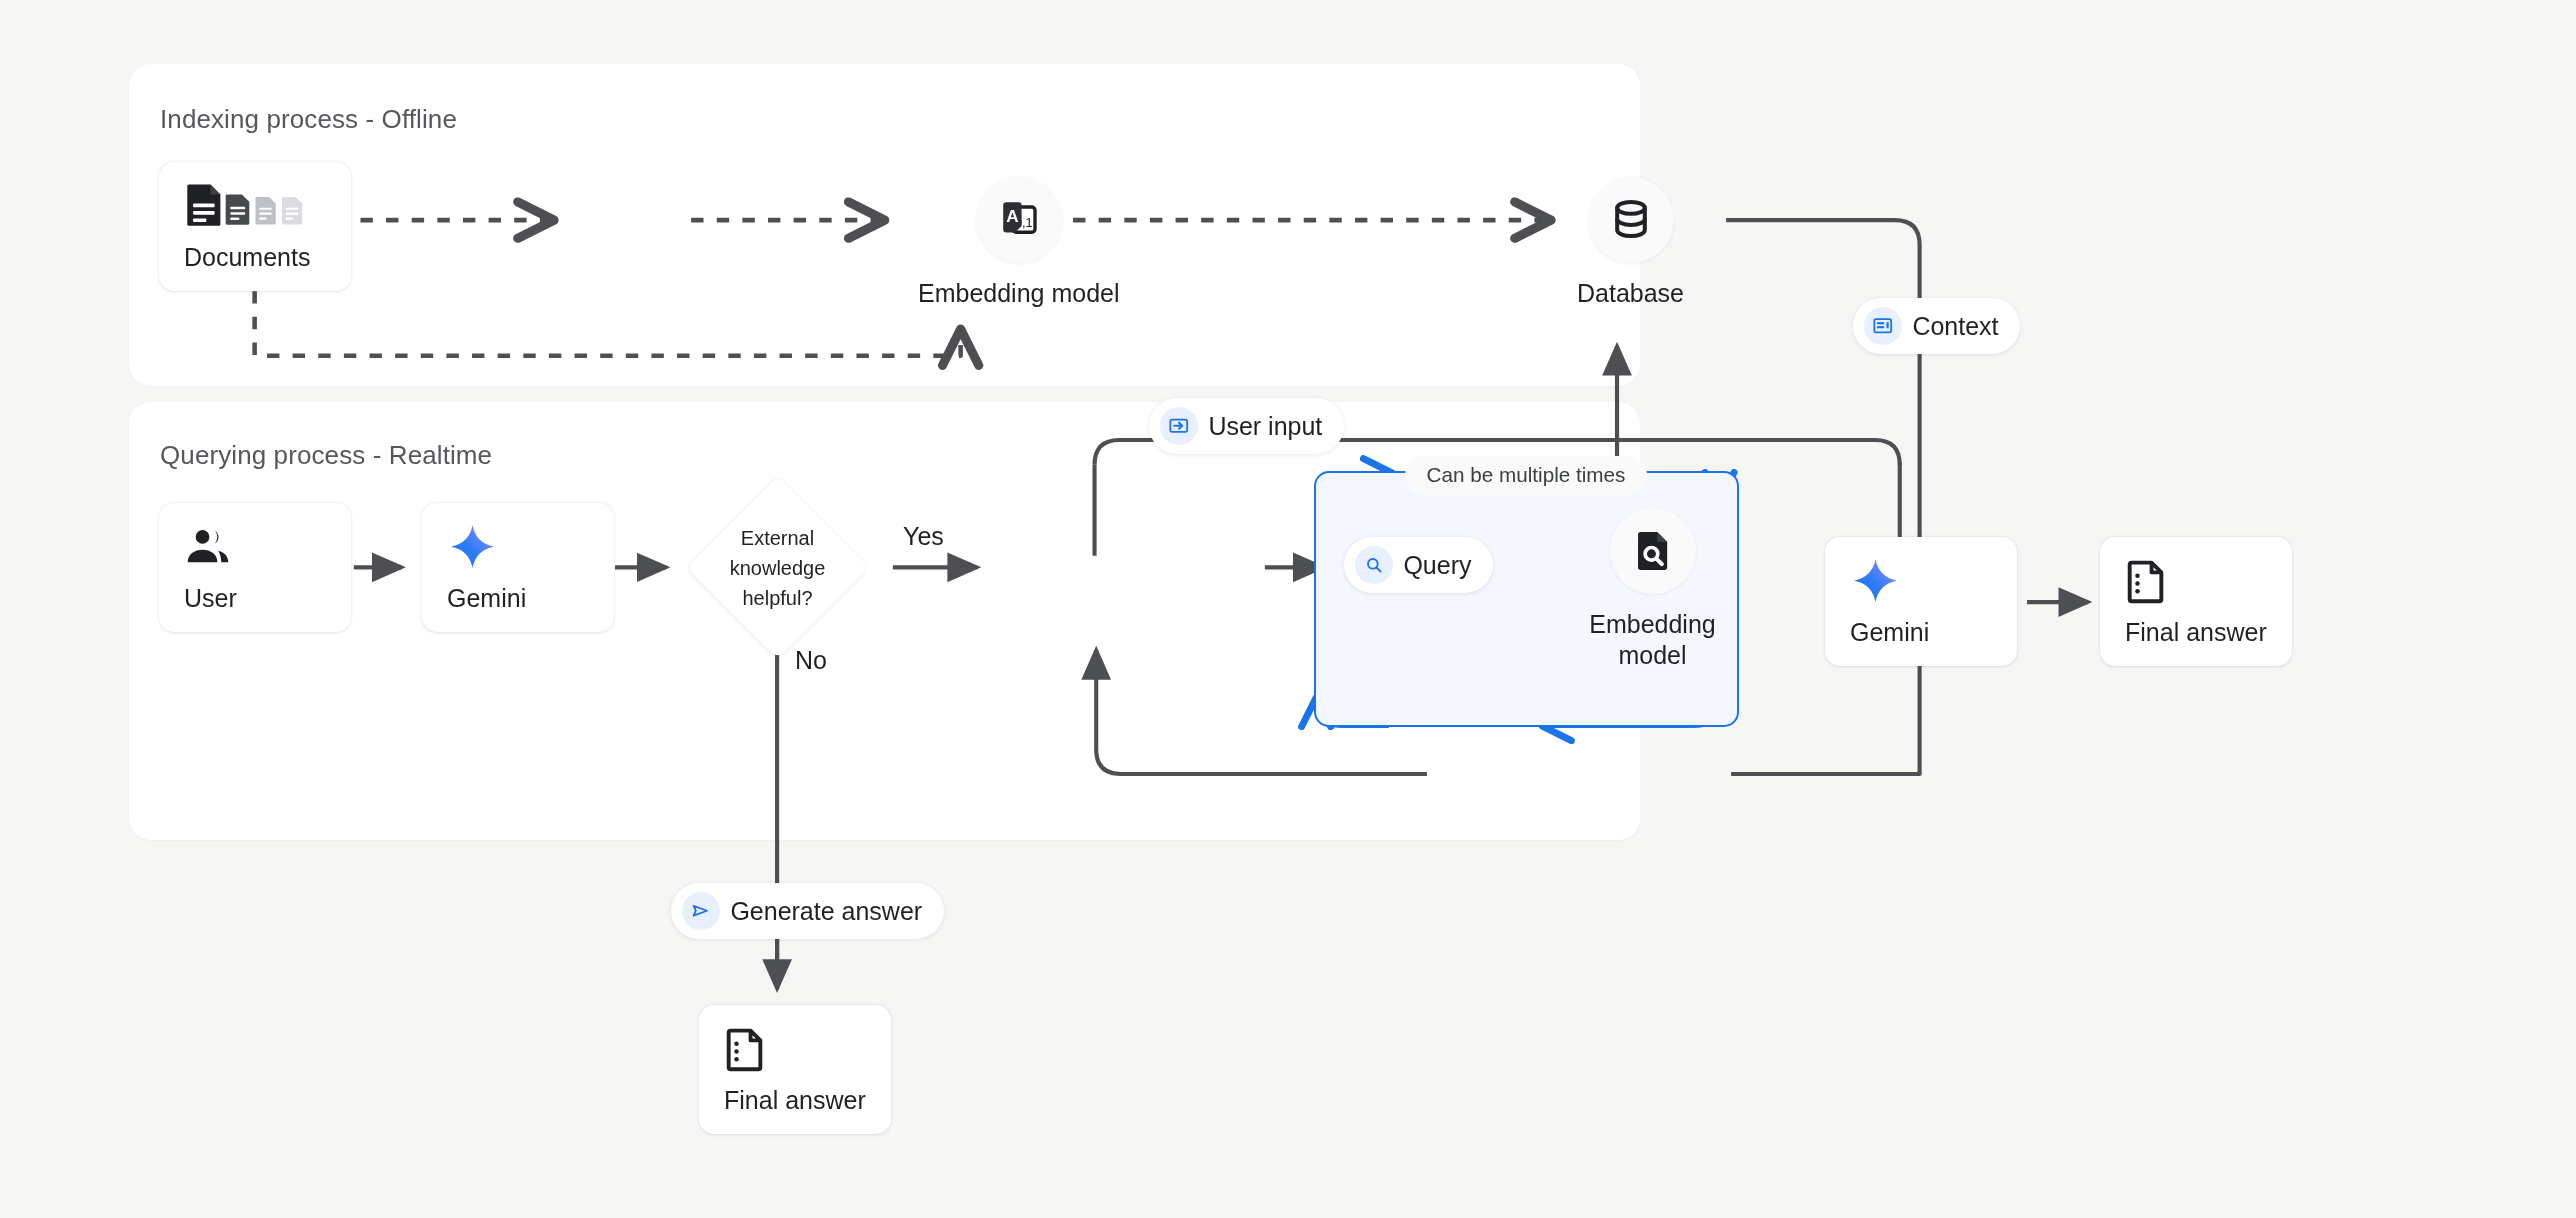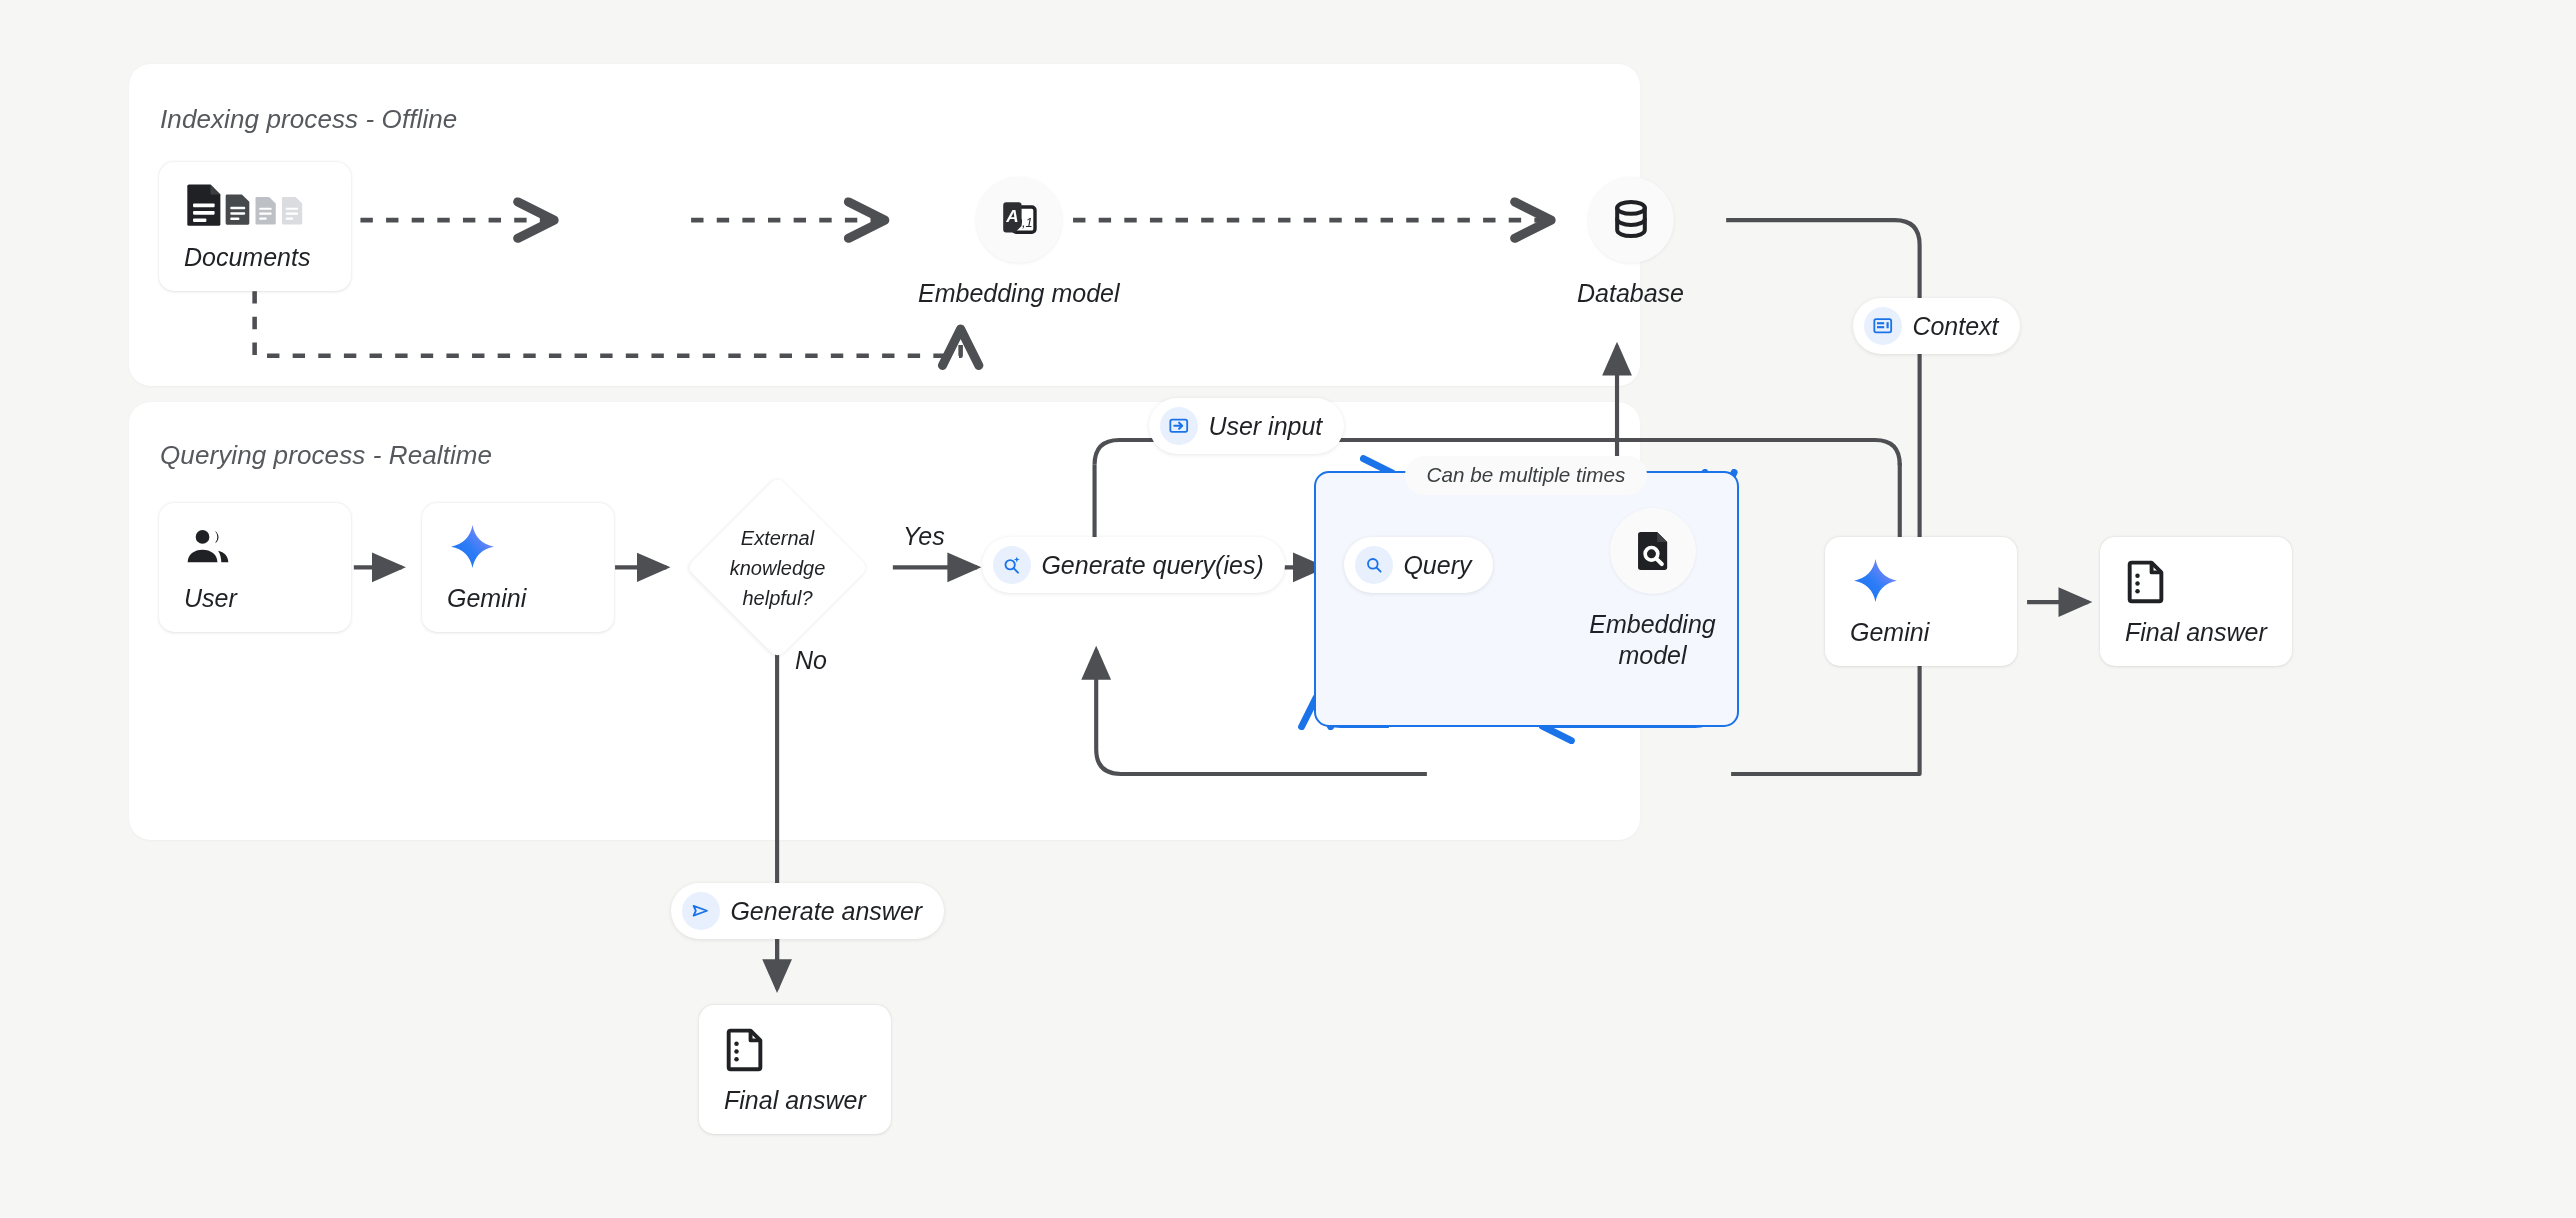--- a/index.html
+++ b/index.html
@@ -3,21 +3,21 @@
 <meta charset="utf-8">
 <style>
   html,body{margin:0;padding:0;}
   body{
     width:2576px;height:1219px;
     background:#f6f6f4;
     font-family:"Liberation Sans", sans-serif;
     -webkit-font-smoothing:antialiased;
     overflow:hidden;
   }
-  #stage{position:relative;width:2576px;height:1029px;font-style:italic;}
+  #stage{position:relative;width:2576px;height:1029px;}
 
   
   .panel{
     position:absolute;background:#ffffff;border-radius:21.5px;
     box-shadow:0 0.8px 2.5px rgba(0,0,0,.035);
   }
   .panel-title{
     position:absolute;font-size:26px;color:#55585c;letter-spacing:0.1px;
     white-space:nowrap;
   }
@@ -335,30 +335,20 @@
     <span class="badge">
       <svg width="21.5" height="21.5" viewBox="0 0 24 24" fill="none" stroke="#1a73e8" stroke-width="2">
         <rect x="2.6" y="5.2" width="18.8" height="13.6" rx="2"></rect>
         <path d="M7 12 h8.4" stroke-width="2.3" stroke-linecap="round"></path>
         <path d="M12.4 8.6 L15.8 12 L12.4 15.4" stroke-width="2.3" stroke-linecap="round" stroke-linejoin="round"></path>
       </svg>
     </span>
     <span>User input</span>
   </div>
 
-  <div class="pill" style="left:982px;top:537px;">
-    <span class="badge">
-      <svg width="21.5" height="21.5" viewBox="0 0 24 24" fill="none" stroke="#1a73e8" stroke-width="2.1" stroke-linecap="round">
-        <circle cx="10.2" cy="12" r="5.2"></circle>
-        <path d="M14 15.8 L19 20.8"></path>
-        <path d="M17.6 3 l.9 2.3 l2.3 .9 l-2.3 .9 l-.9 2.3 l-.9-2.3 l-2.3-.9 l2.3-.9z" fill="#1a73e8" stroke="none"></path>
-      </svg>
-    </span>
-    <span>Generate query(ies)</span>
-  </div>
 
   <div class="pill" style="left:1344px;top:537px;">
     <span class="badge">
       <svg width="20" height="20" viewBox="0 0 24 24" fill="none" stroke="#1a73e8" stroke-width="2.2" stroke-linecap="round">
         <circle cx="10.6" cy="10.6" r="5.8"></circle>
         <path d="M15 15 L20 20"></path>
       </svg>
     </span>
     <span>Query</span>
   </div>

